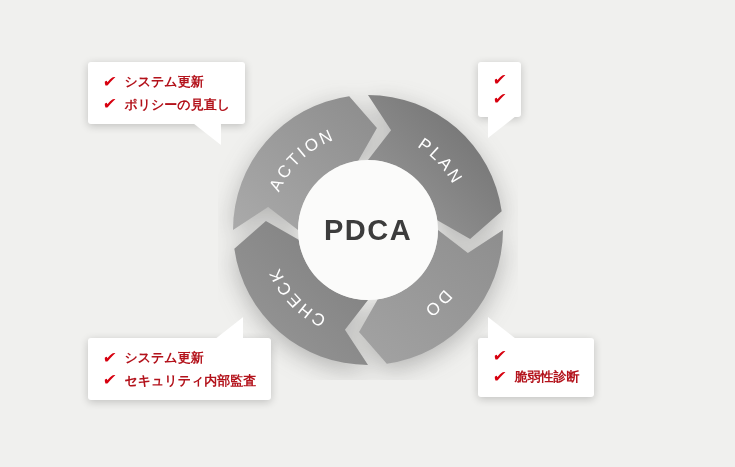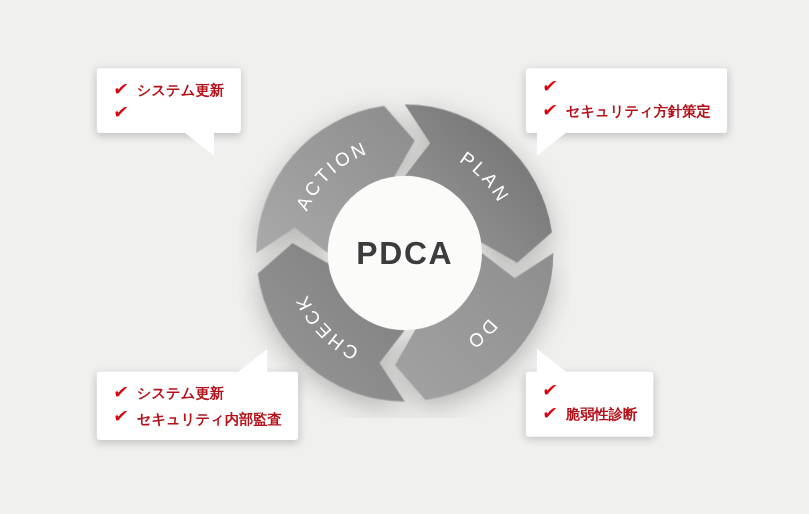--- a/index.html
+++ b/index.html
@@ -128,31 +128,31 @@
     </svg>
   </div>
 
   <div class="callout callout-tl">
     <div class="row">
       <span class="check">✔</span>
       <span class="item">システム更新</span>
     </div>
     <div class="row">
       <span class="check">✔</span>
+      <span class="item">ポリシーの見直し</span>
     </div>
     <div class="tail tail-tl"></div>
   </div>
 
   <div class="callout callout-tr">
     <div class="row">
       <span class="check">✔</span>
     </div>
     <div class="row">
       <span class="check">✔</span>
-      <span class="item">セキュリティ方針策定</span>
     </div>
     <div class="tail tail-tr"></div>
   </div>
 
   <div class="callout callout-bl">
     <div class="row">
       <span class="check">✔</span>
       <span class="item">システム更新</span>
     </div>
     <div class="row">

